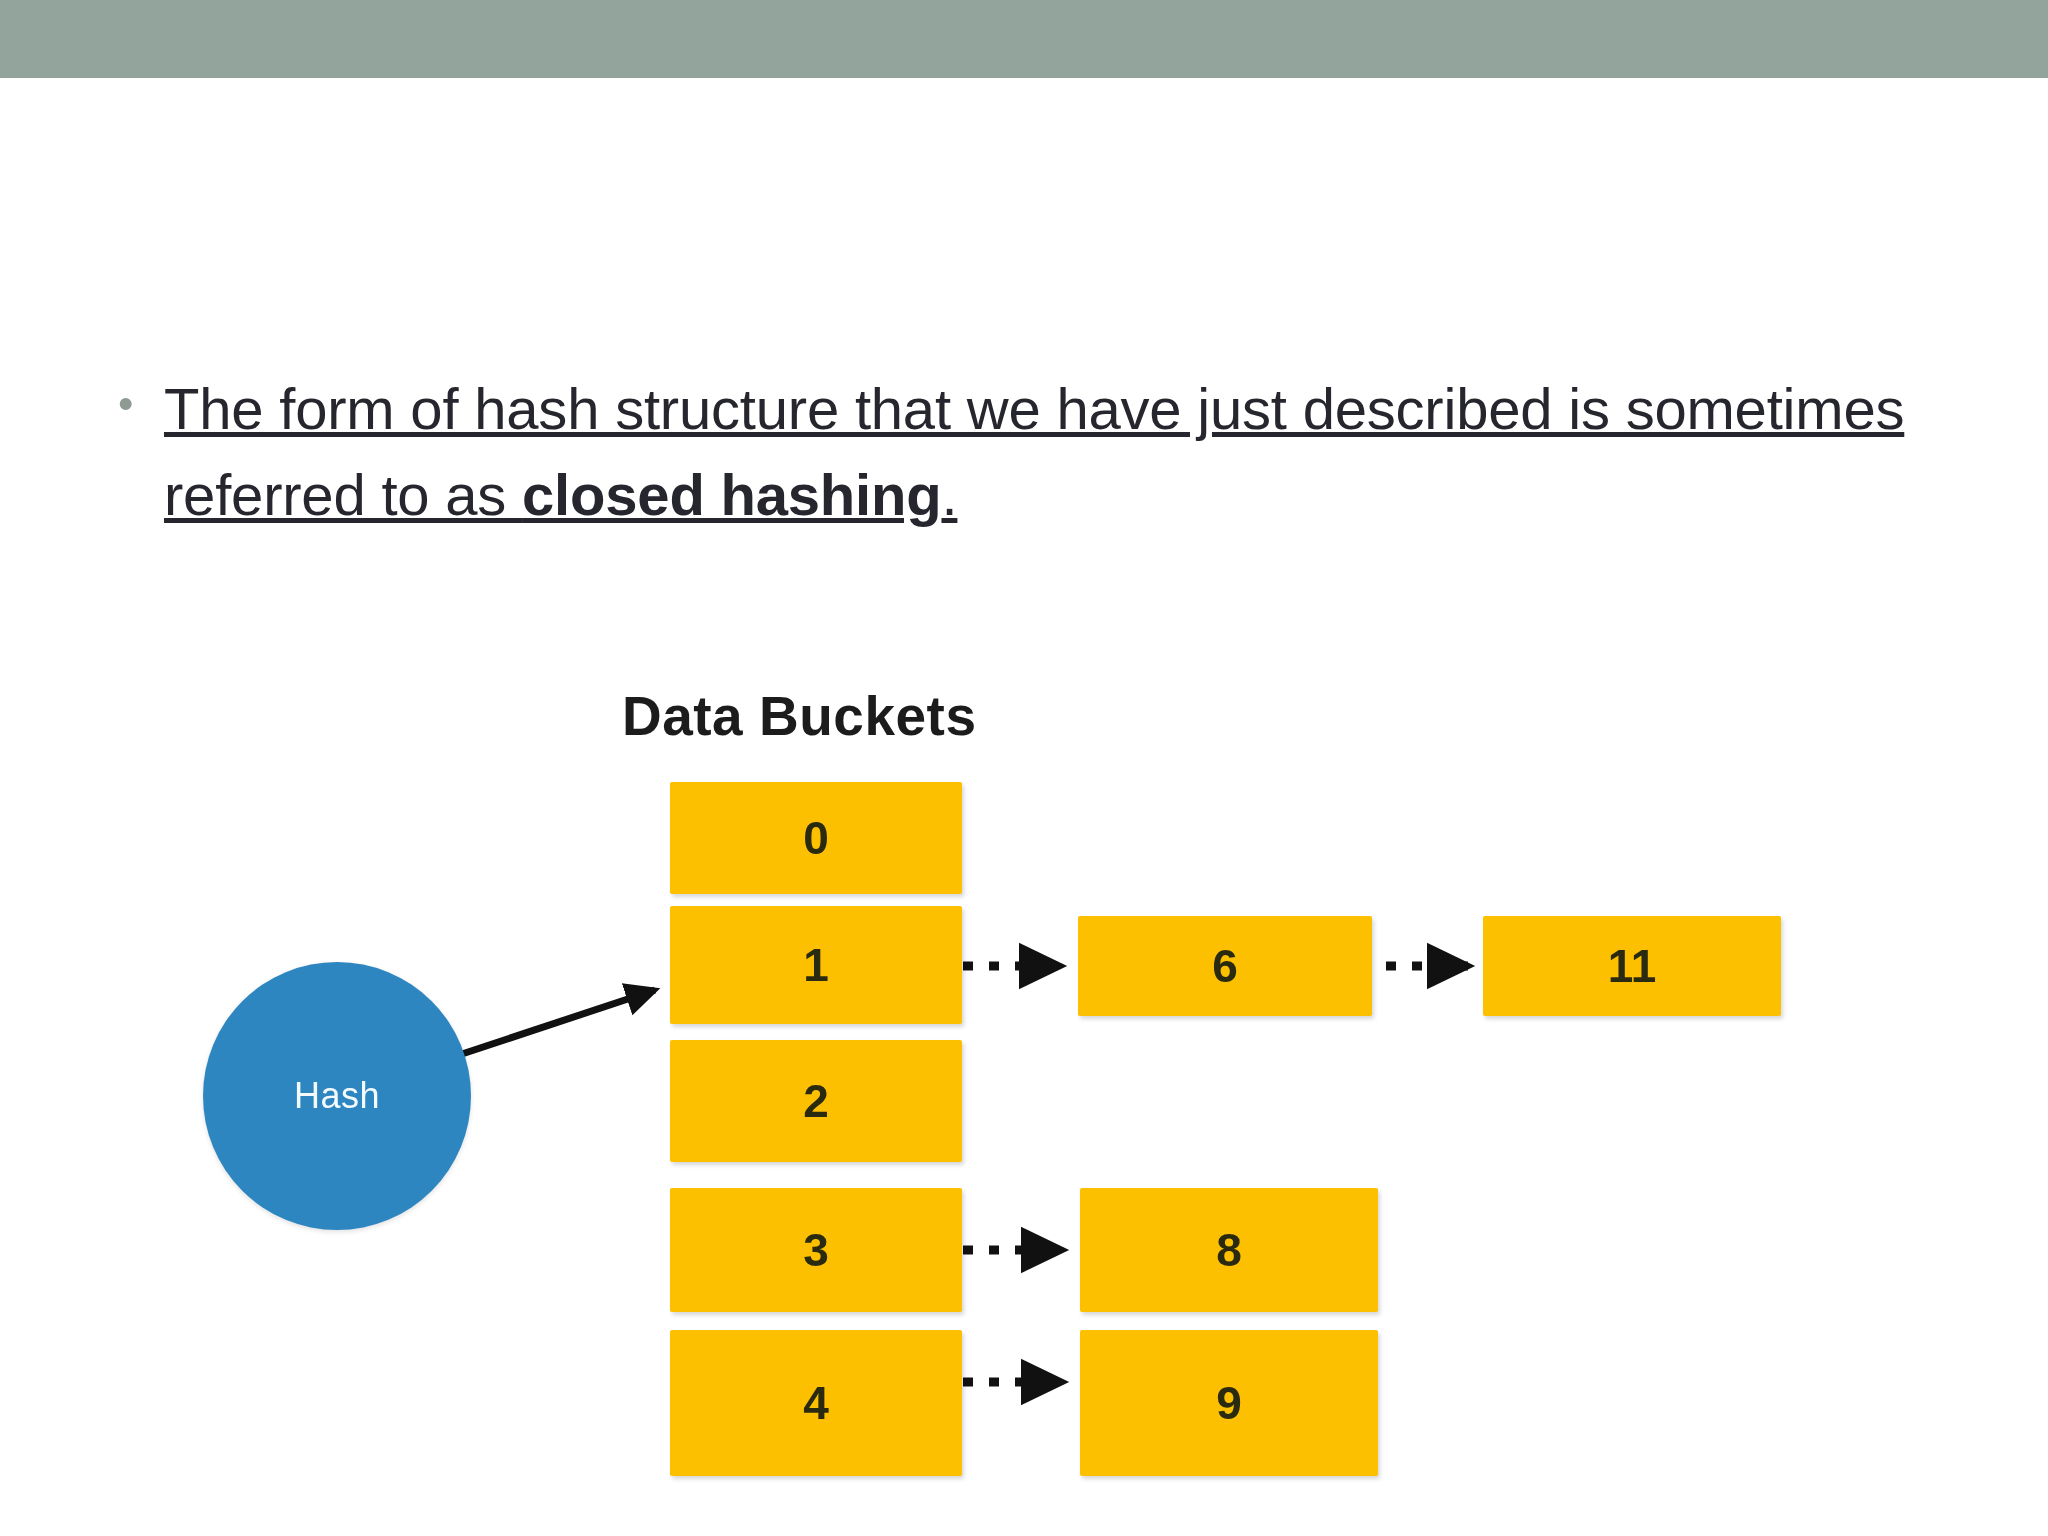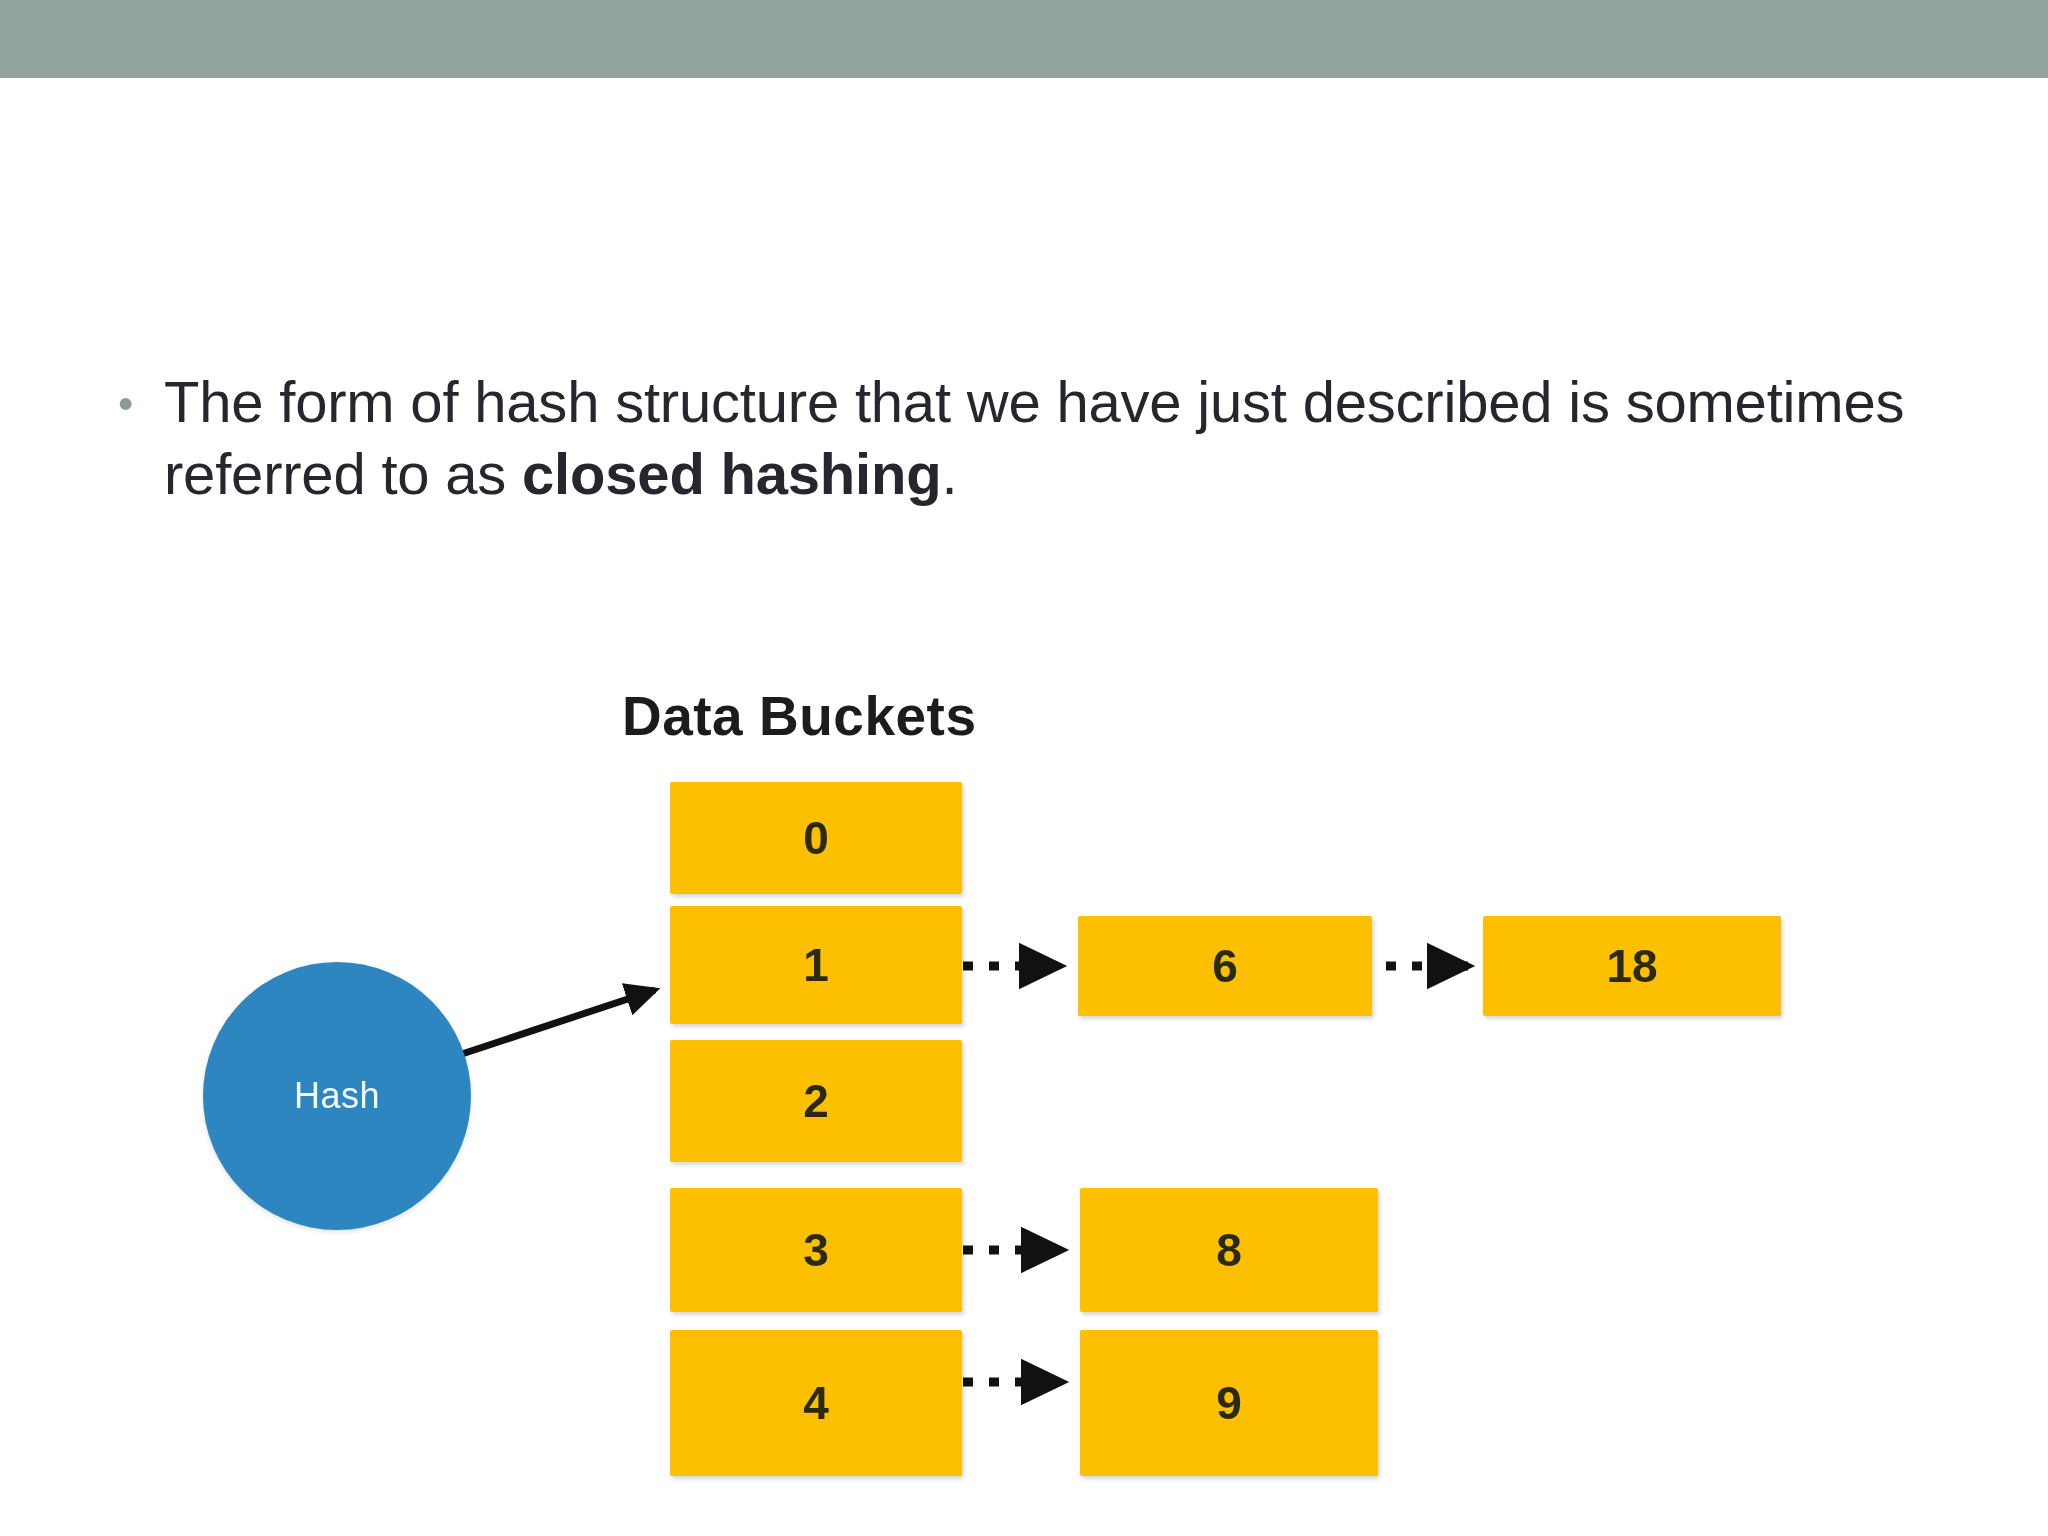--- a/index.html
+++ b/index.html
@@ -42,24 +42,25 @@
     color: #8f9a93;
     font-size: 44px;
     line-height: 76px;
     width: 46px;
     text-align: left;
     user-select: none;
   }
   #bullet-text {
     flex: 1 1 auto;
     font-size: 58px;
-    line-height: 72px;
+    line-height: 86px;
     color: #26262e;
     letter-spacing: -0.2px;
     font-weight: 400;
+    text-decoration: underline;
   }
   #bullet-text .strong {
     font-weight: 700;
   }
 
   
   #diagram {
     position: absolute;
     left: 0;
     top: 0;
@@ -159,17 +160,17 @@
 
   <div id="hash-circle">Hash</div>
 
   <div class="bucket-box" style="left:670px; top:782px;  width:292px; height:112px;">0</div>
   <div class="bucket-box" style="left:670px; top:906px;  width:292px; height:118px;">1</div>
   <div class="bucket-box" style="left:670px; top:1040px; width:292px; height:122px;">2</div>
   <div class="bucket-box" style="left:670px; top:1188px; width:292px; height:124px;">3</div>
   <div class="bucket-box" style="left:670px; top:1330px; width:292px; height:146px;">4</div>
 
   <div class="bucket-box" style="left:1078px; top:916px;  width:294px; height:100px;">6</div>
-  <div class="bucket-box" style="left:1483px; top:916px;  width:298px; height:100px;">18</div>
+  <div class="bucket-box" style="left:1483px; top:916px;  width:298px; height:100px;">11</div>
   <div class="bucket-box" style="left:1080px; top:1188px; width:298px; height:124px;">8</div>
   <div class="bucket-box" style="left:1080px; top:1330px; width:298px; height:146px;">9</div>
 
 </div>
 
 </body></html>

